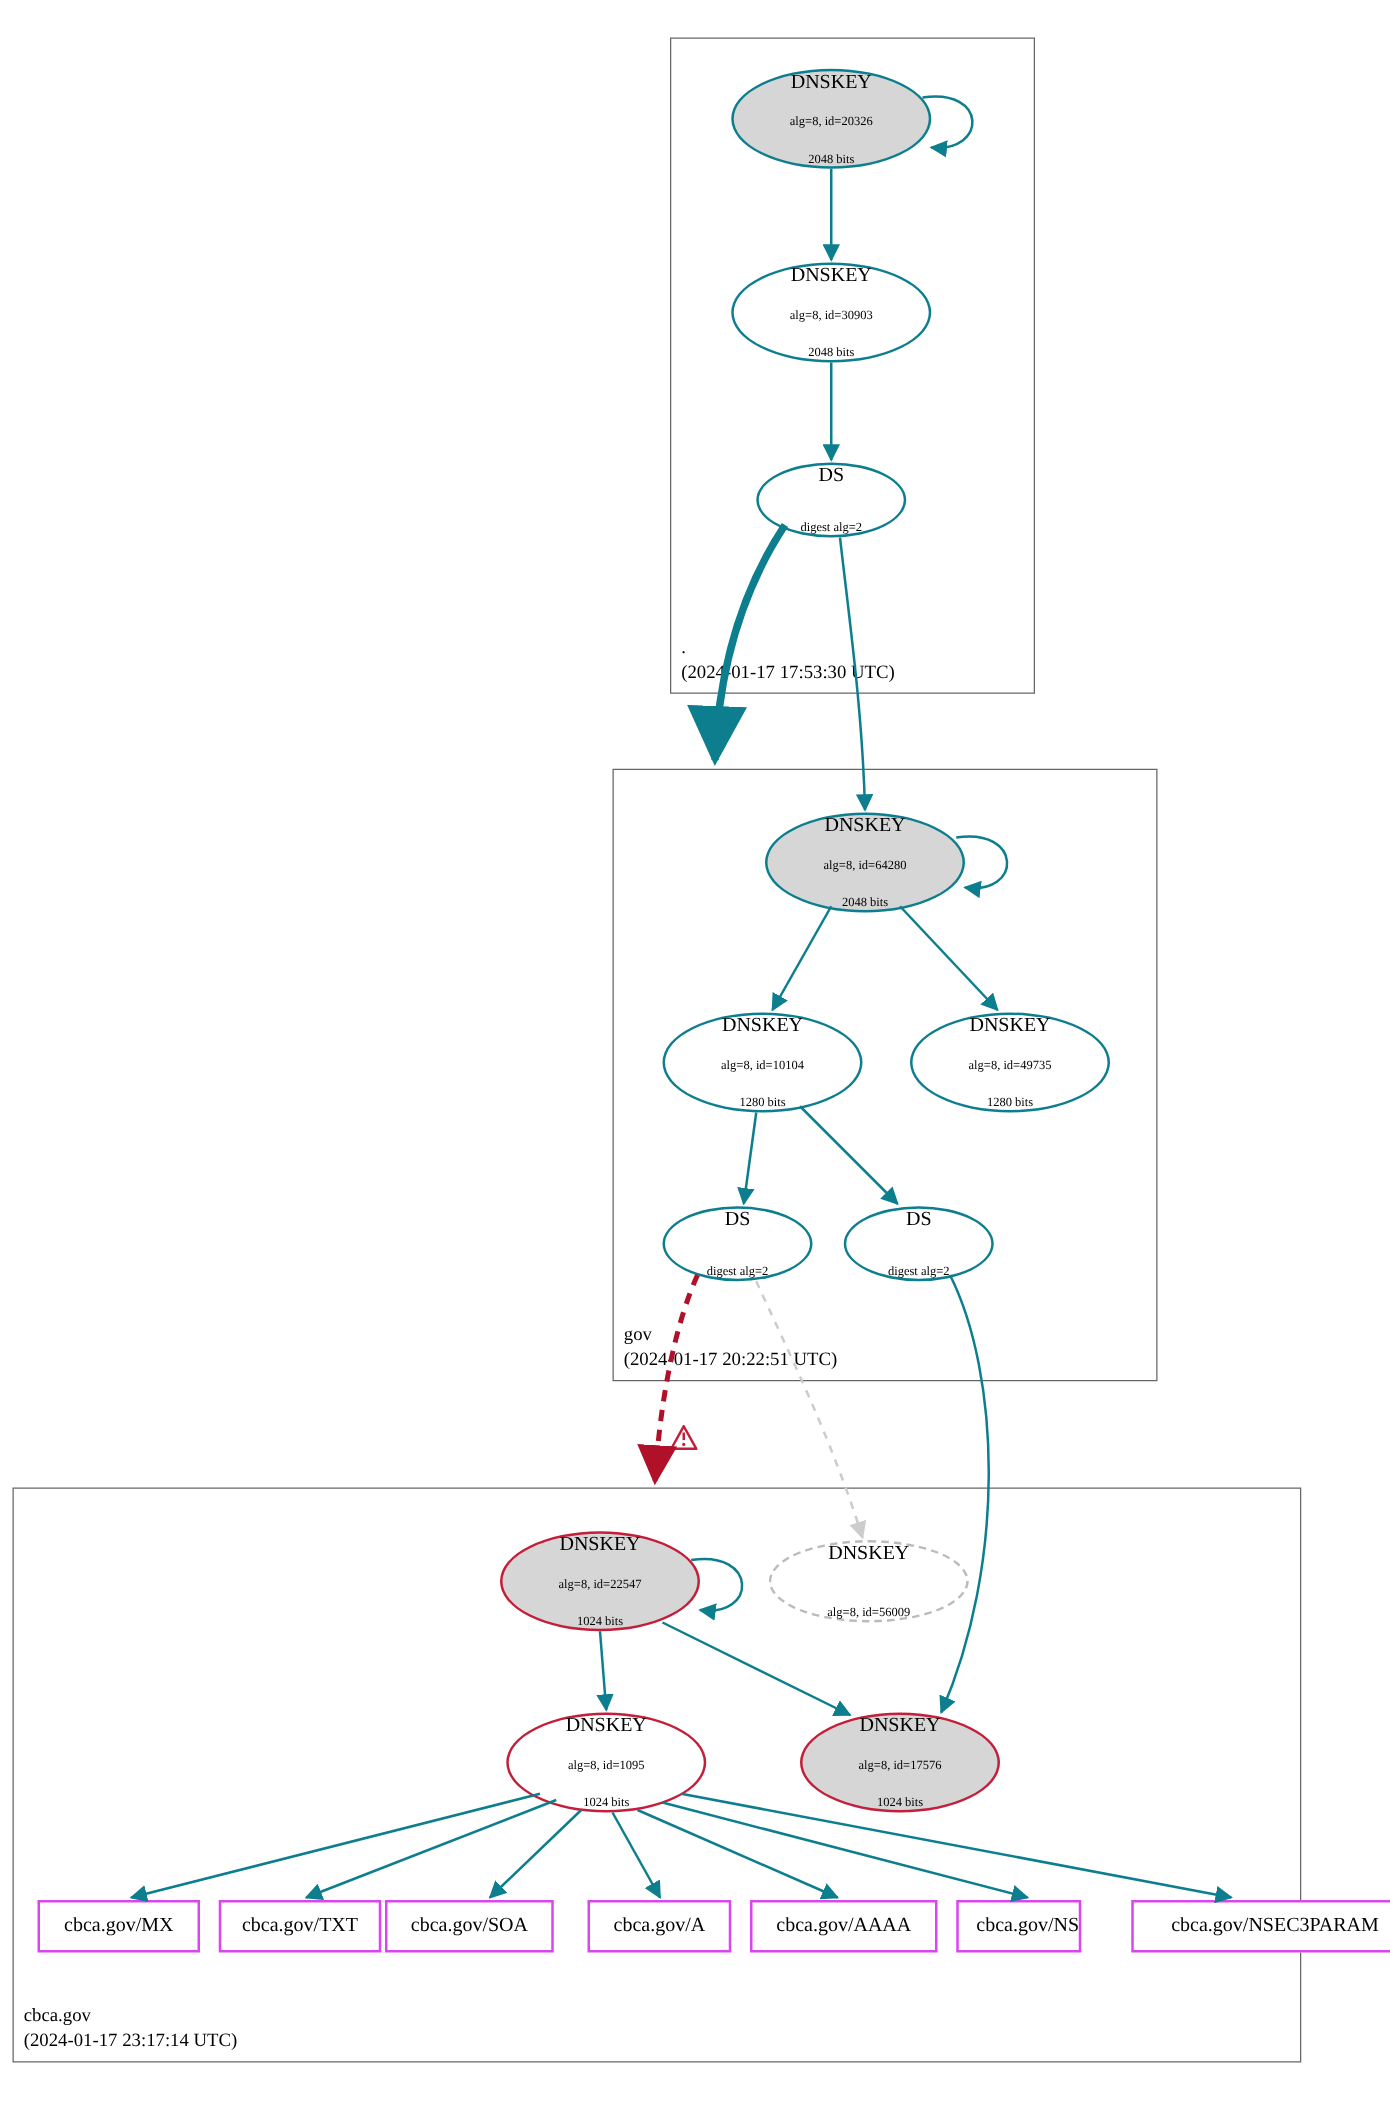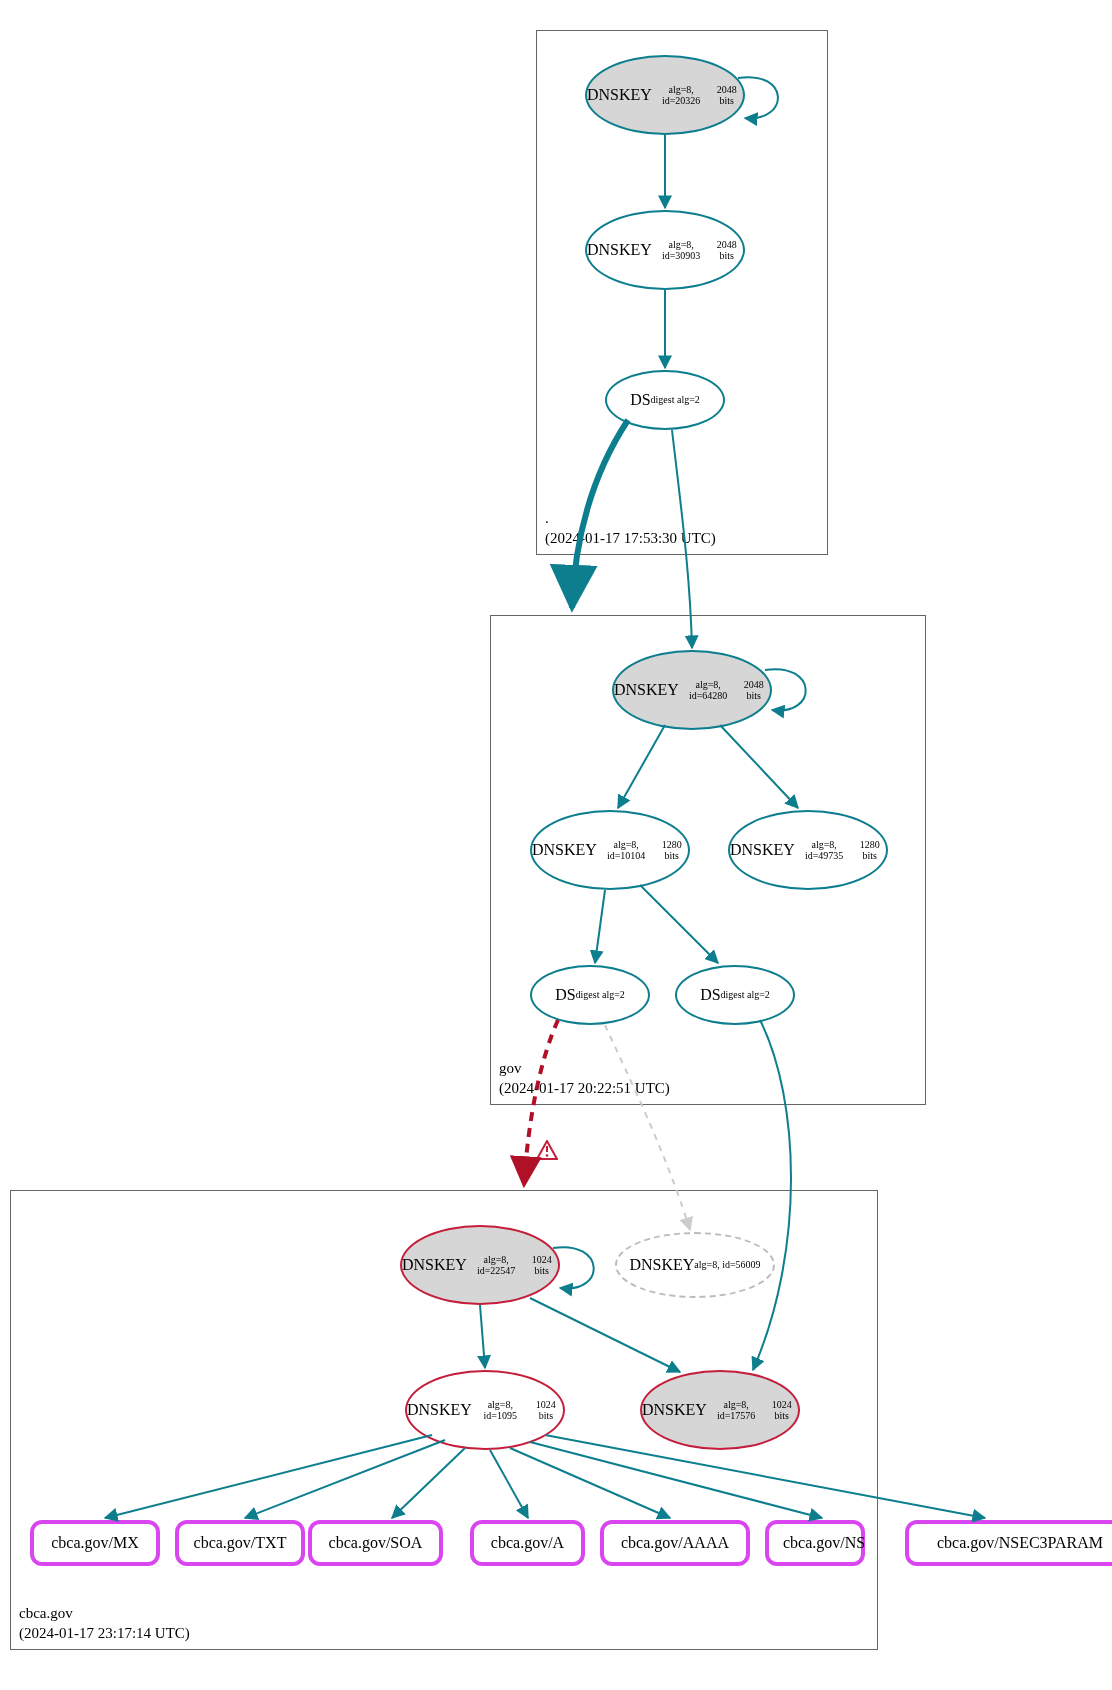--- a/index.html
+++ b/index.html
@@ -23,22 +23,22 @@
     left: 8px;
     font-size: 15px;
     line-height: 1.35;
     color: #000;
   }
   .node {
     position: absolute;
     border: 2px solid;
     border-radius: 50%;
     display: flex;
-    flex-direction: row;
-    justify-content: center;
+    flex-direction: column;
+    justify-content: space-between;
     align-items: center;
     text-align: center;
     box-sizing: border-box;
     background: #fff;
   }
   .node .title {
     font-size: 16px;
     line-height: 1.1;
   }
   .node .sub {
@@ -54,22 +54,22 @@
     border-color: #0d7e8e;
     pointer-events: none;
   }
   .node.teal { border-color: #0d7e8e; }
   .node.red  { border-color: #c41e3a; }
   .node.grey { border-color: #bbb; }
   .node.fill-grey { background: #d6d6d6; }
   .node.dashed { border-style: dashed; }
   .rrset {
     position: absolute;
-    border: 4px solid #d946ef;
-    border-radius: 12px;
+    border: 2px solid #d946ef;
+    border-radius: 0;
     padding: 10px 14px;
     font-size: 16px;
     background: #fff;
     text-align: center;
     box-sizing: border-box;
   }
   svg.edges {
     position: absolute;
     top: 0; left: 0;
     width: 1112px;
@@ -93,21 +93,21 @@
   </div>
 </div>
 
 <div class="zone" style="left:490px; top:615px; width:436px; height:490px;">
   <div class="zone-label">
     <span>gov</span><br>
     <span>(2024-01-17 20:22:51 UTC)</span>
   </div>
 </div>
 
-<div class="zone" style="left:10px; top:1190px; width:868px; height:460px;">
+<div class="zone" style="left:10px; top:1190px; width:1031px; height:460px;">
   <div class="zone-label">
     <span>cbca.gov</span><br>
     <span>(2024-01-17 23:17:14 UTC)</span>
   </div>
 </div>
 
 <div class="node teal fill-grey double" style="left:585px; top:55px; width:160px; height:80px;">
   <span class="title">DNSKEY</span>
   <span class="sub">alg=8, id=20326</span>
   <span class="sub">2048 bits</span>

